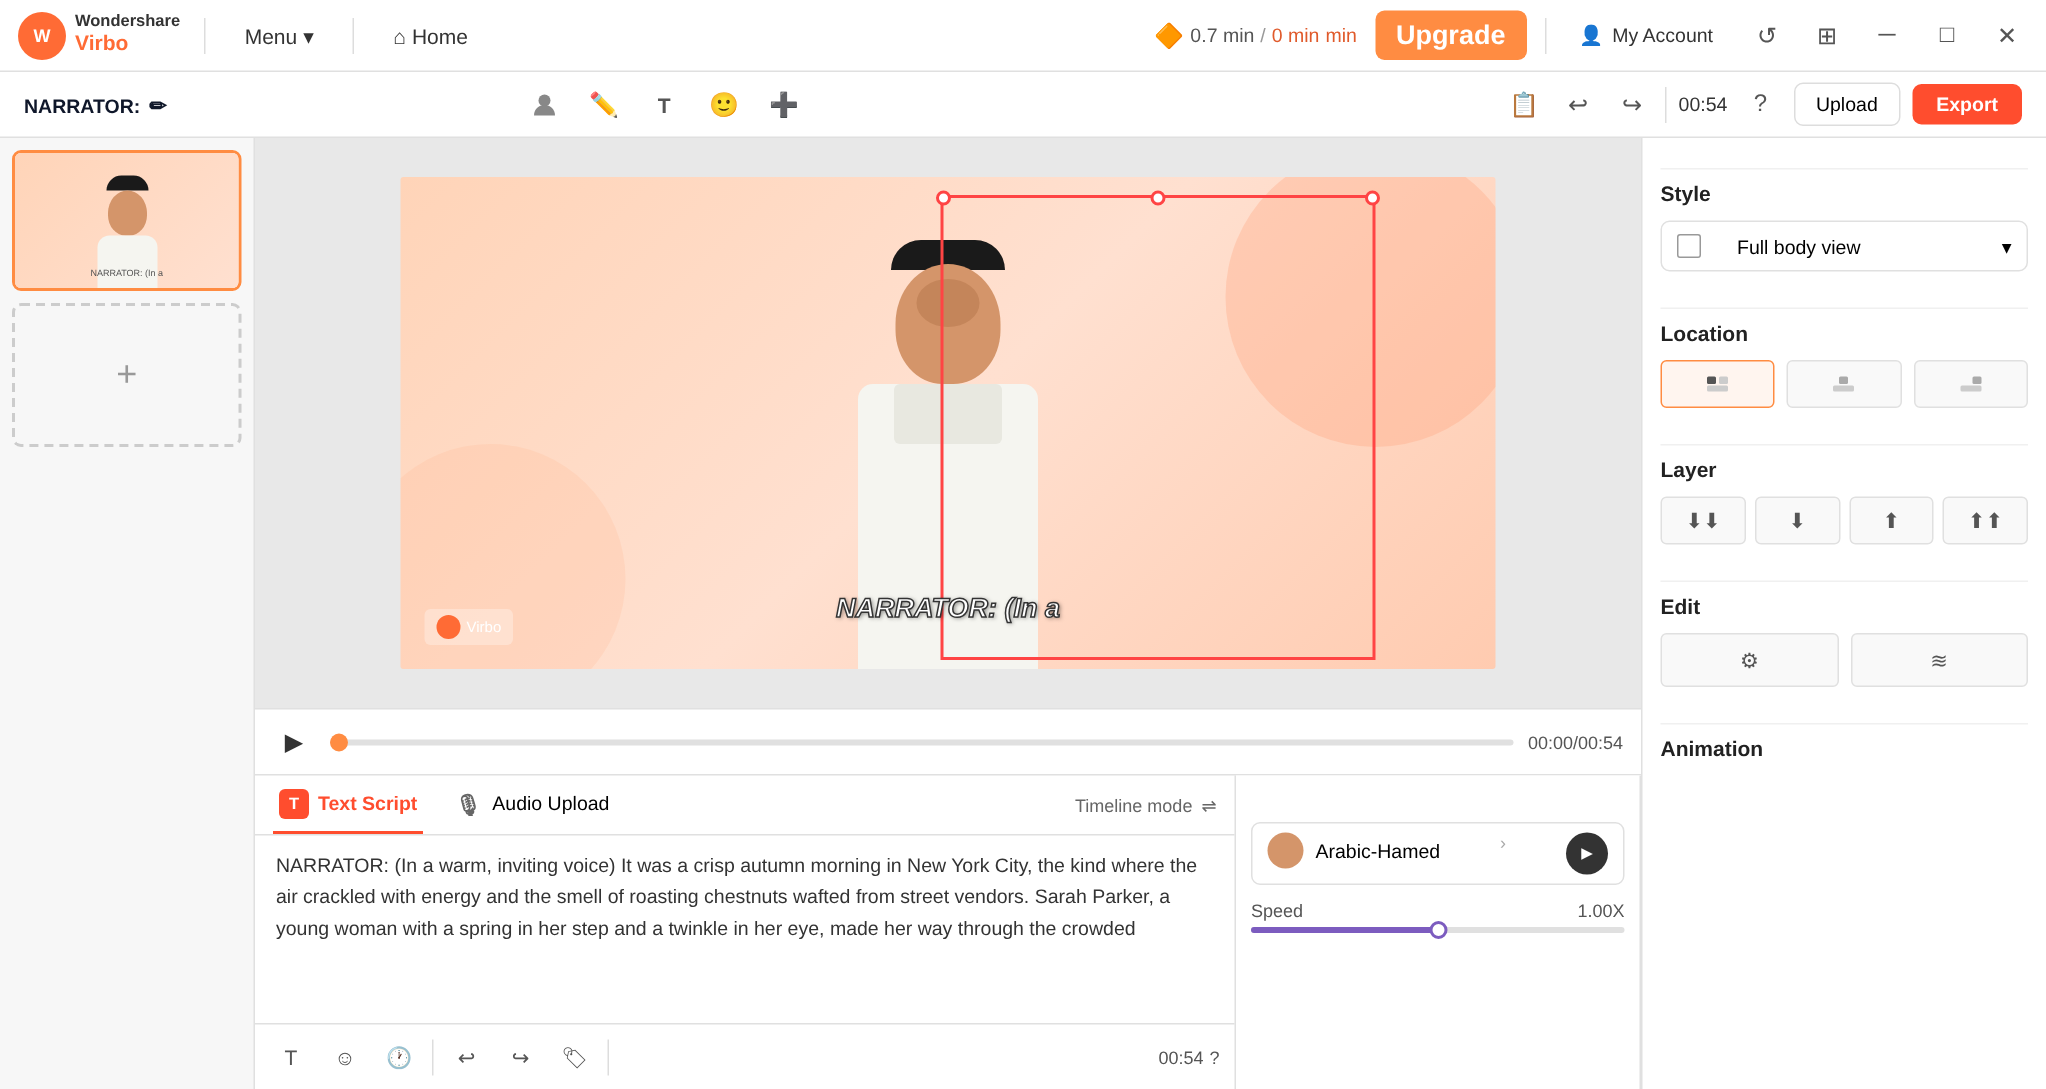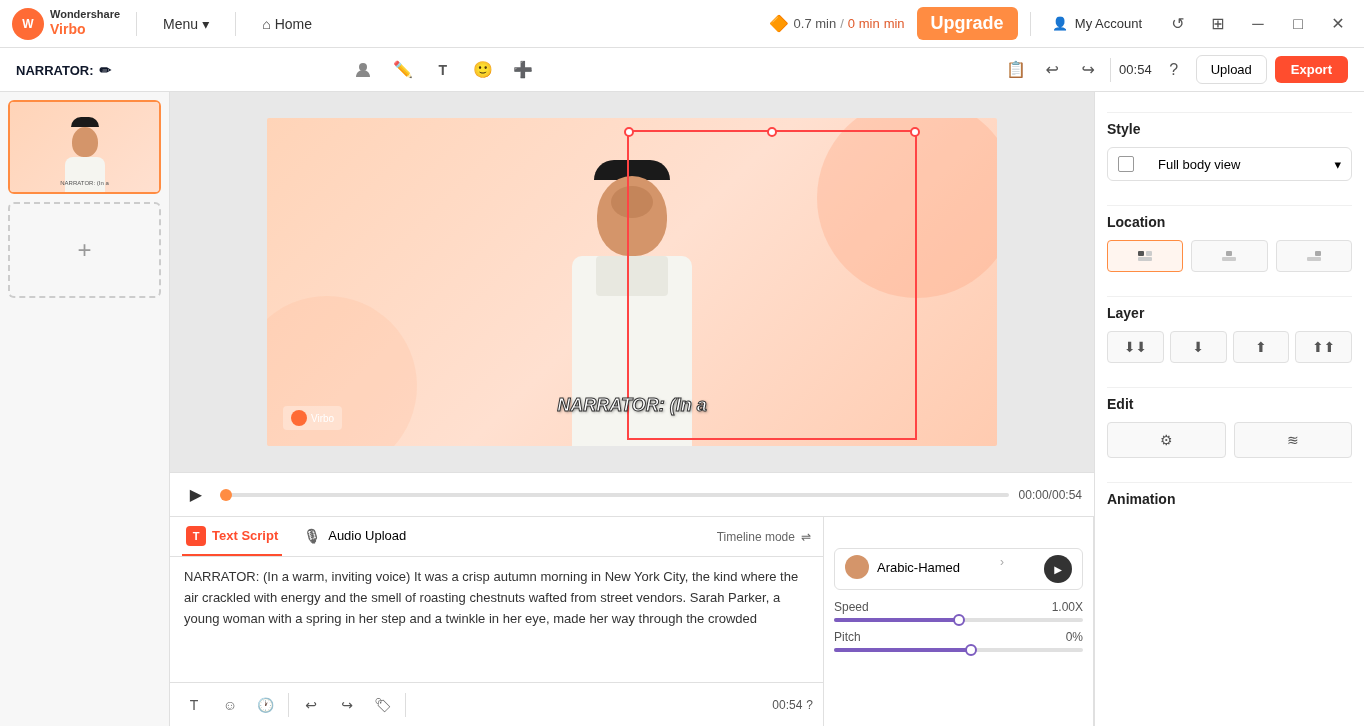--- a/index.html
+++ b/index.html
@@ -389,30 +389,20 @@
           <button class="voice-play">▶</button>
         </div>
         <div class="slider-row">
           <div class="slider-label">
             <span>Speed</span>
             <span>1.00X</span>
           </div>
           <div class="slider-track">
             <div class="slider-fill" style="width:50%"></div>
             <div class="slider-thumb" style="left:calc(50% - 6px)"></div>
-          </div>
-        </div>
-        <div class="slider-row">
-          <div class="slider-label">
-            <span>Pitch</span>
-            <span>0%</span>
-          </div>
-          <div class="slider-track">
-            <div class="slider-fill" style="width:55%"></div>
-            <div class="slider-thumb" style="left:calc(55% - 6px)"></div>
           </div>
         </div>
       </div>
     </div>
   </div>
 
   <div class="right-panel">
 
 
     <div class="section-divider"></div>

